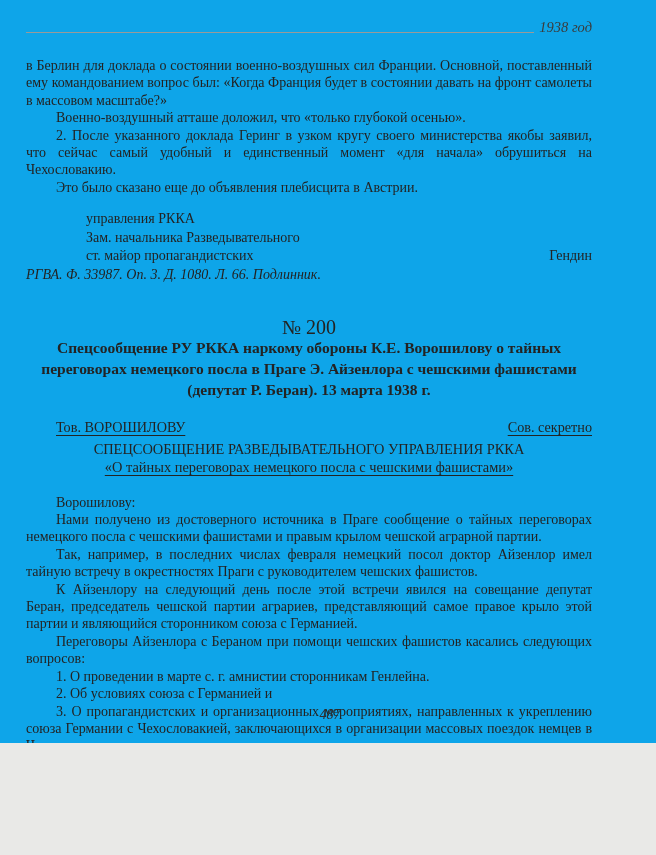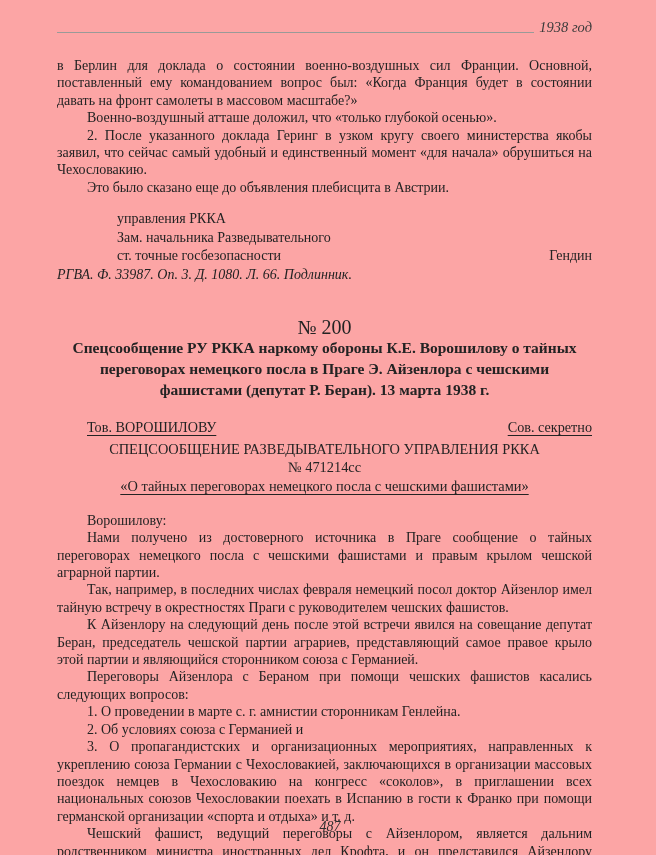--- a/index.html
+++ b/index.html
@@ -3,27 +3,27 @@
 <meta charset="utf-8">
 <style>
   html, body {
     margin: 0;
     padding: 0;
     background: #e9e9e7;
   }
   .page {
     position: relative;
     width: 656px;
-    height: 855px;
+    height: 743px;
     margin: 0 auto;
-    background: #fca5a5;
+    background: #0ea5e9;
     color: #232323;
     font-family: "Liberation Serif", "DejaVu Serif", serif;
     box-sizing: border-box;
-    padding: 16px 64px 0 57px;
+    padding: 16px 64px 0 26px;
     overflow: hidden;
   }
 
   
   .running-head {
     display: flex;
     align-items: flex-end;
     height: 20px;
     margin-bottom: 6px;
   }
@@ -138,40 +138,39 @@
   <section class="body-text prev-doc">
     <p class="no-indent">в Берлин для доклада о состоянии военно-воздушных сил Франции. Основной, поставленный ему командованием вопрос был: «Когда Франция будет в состоянии давать на фронт самолеты в массовом масштабе?»</p>
     <p>Военно-воздушный атташе доложил, что «только глубокой осенью».</p>
     <p>2. После указанного доклада Геринг в узком кругу своего министерства якобы заявил, что сейчас самый удобный и единственный момент «для начала» обрушиться на Чехословакию.</p>
     <p>Это было сказано еще до объявления плебисцита в Австрии.</p>
 
     <div class="signature">
       <div class="sig-left">
         <p>управления РККА</p>
         <p>Зам. начальника Разведывательного</p>
-        <p>ст. точные госбезопасности</p>
+        <p>ст. майор пропагандистских</p>
       </div>
       <div class="sig-name">Гендин</div>
     </div>
 
     <p class="source no-indent">РГВА. Ф. 33987. Оп. 3. Д. 1080. Л. 66. Подлинник.</p>
   </section>
 
   <section>
     <h2 class="doc-number">№ 200</h2>
     <h2 class="doc-title">Спецсообщение РУ РККА наркому обороны К.Е. Ворошилову о тайных переговорах немецкого посла в Праге Э. Айзенлора с чешскими фашистами (депутат Р. Беран). 13 марта 1938 г.</h2>
 
     <div class="addr-row">
       <span class="u">Тов. ВОРОШИЛОВУ</span>
       <span class="u">Сов. секретно</span>
     </div>
 
     <div class="center-head">
       <p>СПЕЦСООБЩЕНИЕ РАЗВЕДЫВАТЕЛЬНОГО УПРАВЛЕНИЯ РККА</p>
-      <p>№ 471214сс</p>
       <p class="u">«О тайных переговорах немецкого посла с чешскими фашистами»</p>
     </div>
 
     <div class="body-text doc-body">
       <p>Ворошилову:</p>
       <p>Нами получено из достоверного источника в Праге сообщение о тайных переговорах немецкого посла с чешскими фашистами и правым крылом чешской аграрной партии.</p>
       <p>Так, например, в последних числах февраля немецкий посол доктор Айзенлор имел тайную встречу в окрестностях Праги с руководителем чешских фашистов.</p>
       <p>К Айзенлору на следующий день после этой встречи явился на совещание депутат Беран, председатель чешской партии аграриев, представляющий самое правое крыло этой партии и являющийся сторонником союза с Германией.</p>
       <p>Переговоры Айзенлора с Бераном при помощи чешских фашистов касались следующих вопросов:</p>
       <p>1. О проведении в марте с. г. амнистии сторонникам Генлейна.</p>

